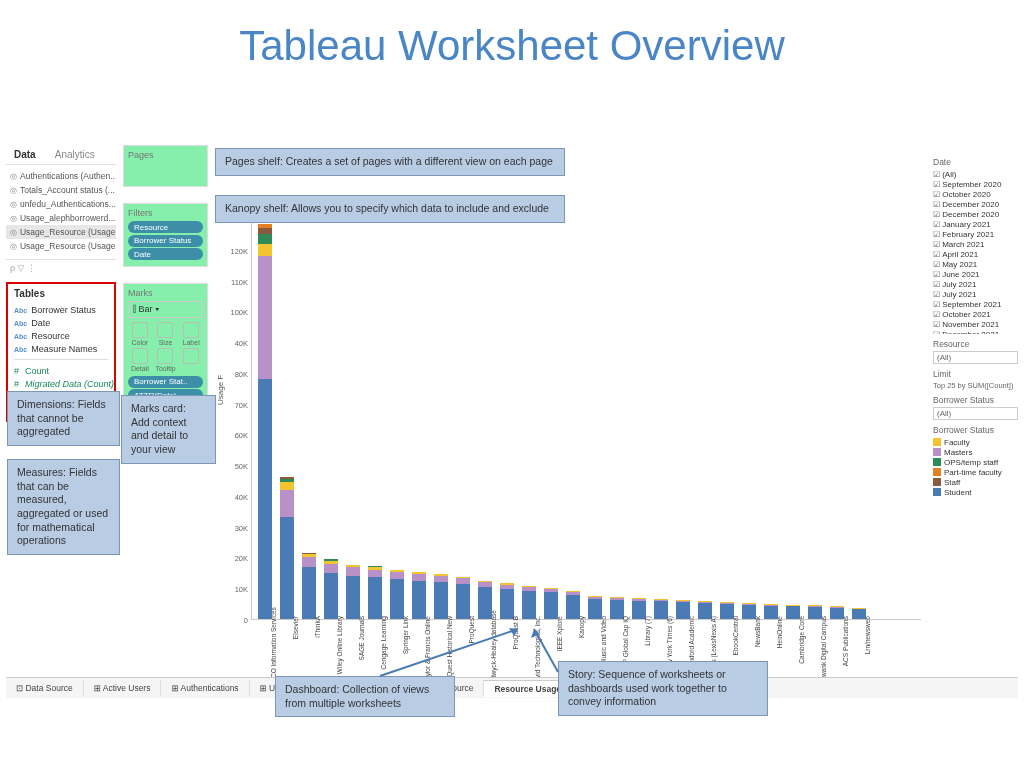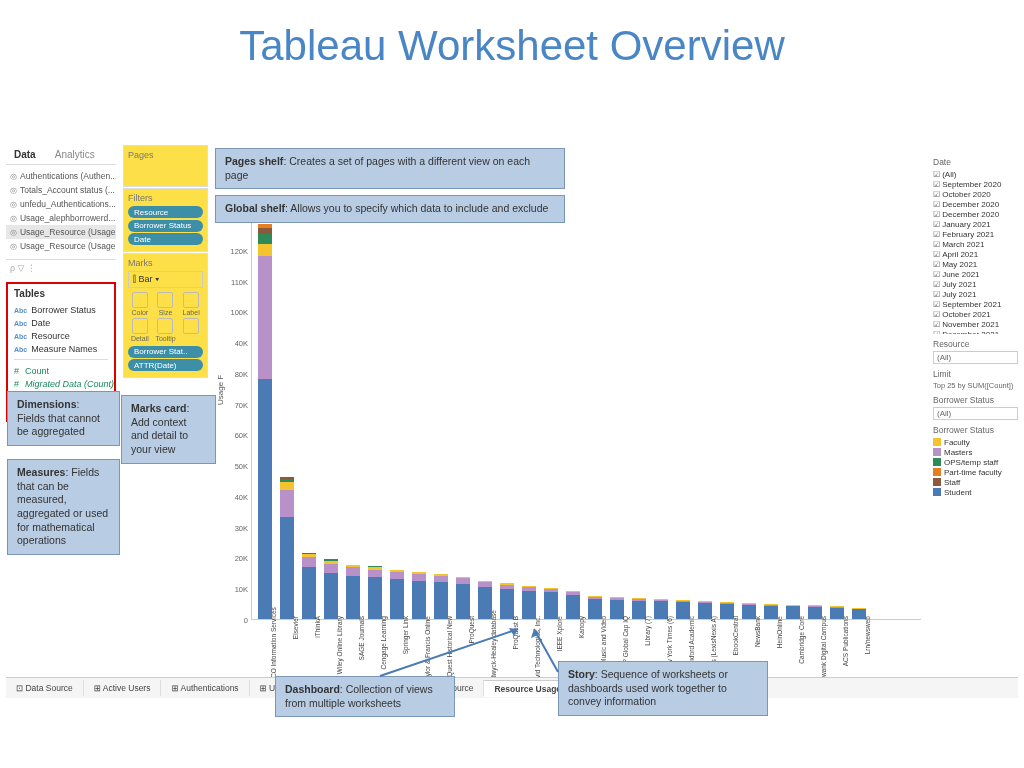--- a/index.html
+++ b/index.html
@@ -16,21 +16,21 @@
 .search-row { margin-top:6px; border-top:1px solid #ddd; padding:3px 4px; color:#aaa; font-size:9px; }
 .tables-box { margin-top:6px; border:2px solid #d00; padding:4px 6px; }
 .tables-hdr { font-weight:bold; font-size:10px; margin-bottom:4px; }
 .dim, .mea { font-size:9px; padding:1.5px 0; color:#333; white-space:nowrap; }
 .dim::before { content:"Abc"; color:#5a8fc8; font-size:7px; margin-right:4px; font-weight:bold; }
 .mea { color:#1a8a5a; font-style:italic; }
 .mea::before { content:"#"; color:#1a8a5a; margin-right:6px; font-style:normal; }
 .mea.norm { font-style:normal; }
 .shelves { position:absolute; left:117px; top:0; width:85px; }
 .rbox { border:2px solid #d00; }
-.shelf { background:#fde047; border:1px solid #ddd; padding:4px; margin-bottom:1px; }
+.shelf { background:#86efac; border:1px solid #ddd; padding:4px; margin-bottom:16px; }
 .shelf-hdr { color:#777; font-size:9px; margin-bottom:3px; }
 .pill { background:#3d8fa8; color:#fff; border-radius:8px; padding:1.5px 6px; font-size:8px; margin:1.5px 0; white-space:nowrap; overflow:hidden; }
 .marks-hdr { color:#777; font-size:9px; margin-bottom:3px; }
 .mark-sel { border:1px solid #ccc; padding:2px 4px; font-size:9px; margin-bottom:4px; }
 .mark-grid { display:grid; grid-template-columns:repeat(3,1fr); gap:2px; margin-bottom:4px; }
 .mark-cell { text-align:center; font-size:7px; color:#666; }
 .mark-ico { width:14px; height:14px; margin:0 auto 1px; border:1px solid #bbb; border-radius:2px; }
 .chart { position:absolute; left:215px; top:75px; right:95px; height:400px; }
 .chart-title { position:absolute; left:350px; top:10px; font-size:10.5px; color:#333; }
 .ylab { position:absolute; left:210px; top:260px; transform:rotate(-90deg); transform-origin:left top; font-size:8px; color:#555; }
@@ -44,21 +44,21 @@
 .chk { font-size:8px; padding:0.5px 0; }
 .chk::before { content:"☑"; margin-right:2px; font-size:8px; color:#666; }
 .legend-item { font-size:8px; padding:0.5px 0; }
 .legend-sw { display:inline-block; width:8px; height:8px; margin-right:3px; vertical-align:middle; }
 .drop { border:1px solid #ccc; padding:1px 3px; font-size:8px; color:#666; margin-bottom:2px; }
 .tabs-bar { position:absolute; left:0; bottom:0; right:0; height:20px; border-top:1px solid #ccc; background:#f5f5f5; display:flex; align-items:center; font-size:8.5px; }
 .tab-itm { padding:3px 10px; color:#444; border-right:1px solid #ddd; white-space:nowrap; }
 .tab-itm.active { background:#fff; font-weight:bold; border-top:1px solid #ccc; }
 .tab-ico { padding:3px 5px; color:#888; }
 .annot { position:absolute; background:#b8cce4; border:1px solid #7a97b8; padding:6px 9px; font-size:10.5px; color:#333; line-height:1.3; }
-.annot b { font-weight:bold; }
+.annot b { font-weight:normal; }
 svg.arrows { position:absolute; left:0; top:0; width:1024px; height:768px; pointer-events:none; }
 svg.arrows line { stroke:#4a7bb5; stroke-width:2; }
 svg.arrows polygon { fill:#4a7bb5; }
 </style>
 </head>
 <body>
 <div class="page">
 
 <div class="title">Tableau Worksheet Overview</div>
 
@@ -370,21 +370,21 @@
           <div class="tab-itm">⊞ Usage by Resource</div>
         </div>
     <div class="tab-itm active">Resource Usage Sheet</div>
     <div class="tab-ico">⫿</div>
     <div class="tab-ico">⊞</div>
     <div class="tab-ico">◫</div>
   </div>
 </div>
 
 <div class="annot" style="left:215px;top:148px;width:330px"><b>Pages shelf</b><span>: Creates a set of pages with a different view on each page</span></div>
-<div class="annot" style="left:215px;top:195px;width:330px"><b>Global shelf</b><span>: Allows you to specify which data to include and exclude</span></div>
+<div class="annot" style="left:215px;top:195px;width:330px"><b>Kanopy shelf</b><span>: Allows you to specify which data to include and exclude</span></div>
 <div class="annot" style="left:7px;top:459px;width:93px"><b>Measures</b><span>: Fields that can be measured, aggregated or used for mathematical operations</span></div>
 <div class="annot" style="left:7px;top:391px;width:93px"><b>Dimensions</b><span>: Fields that cannot be aggregated</span></div>
 <div class="annot" style="left:121px;top:395px;width:75px"><b>Marks card</b><span>: Add context and detail to your view</span></div>
 <div class="annot" style="left:275px;top:676px;width:160px"><b>Dashboard</b><span>: Collection of views from multiple worksheets</span></div>
 <div class="annot" style="left:558px;top:661px;width:190px"><b>Story</b><span>: Sequence of worksheets or dashboards used work together to convey information</span></div>
 
 <svg class="arrows">
   <line x1="380" y1="676" x2="518" y2="629"></line>
       <polygon points="518,629 509,628 514,636"></polygon>
   <line x1="558" y1="672" x2="534" y2="629"></line>

